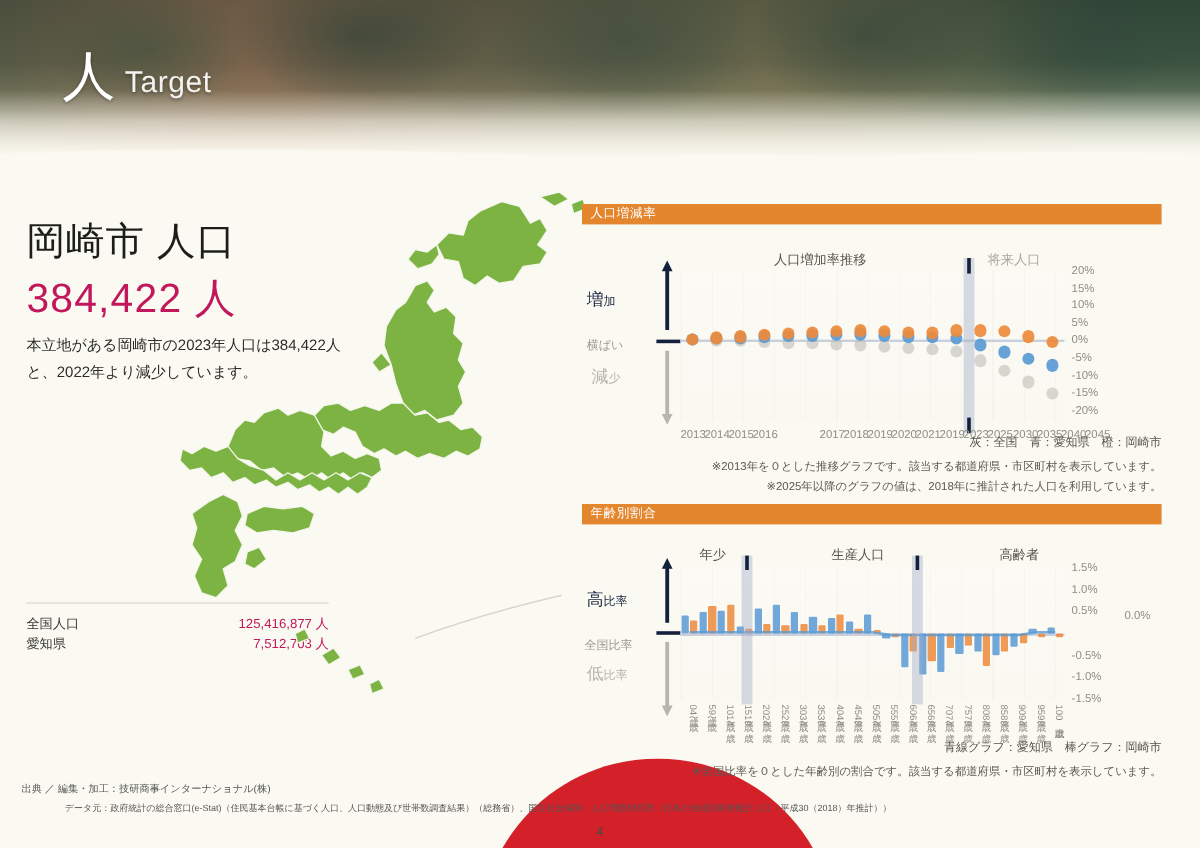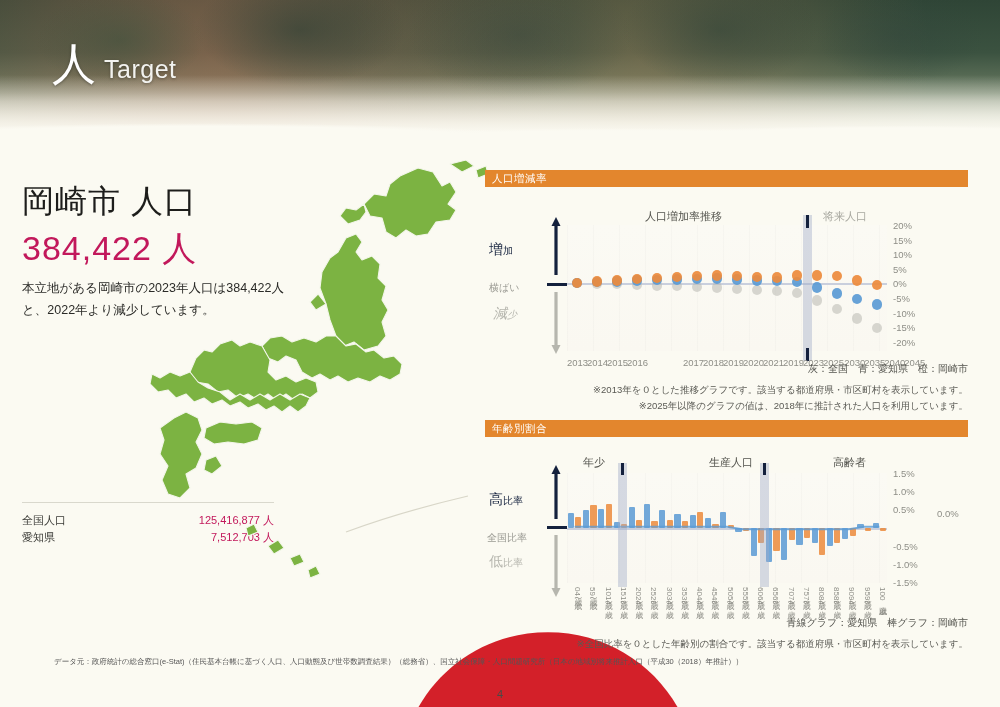--- a/index.html
+++ b/index.html
@@ -161,21 +161,21 @@
   </div>
 
   <div class="panel panel-a">
     <div class="banner">人口増減率</div>
 
     <div class="chart-wrap" style="height:200px;">
 
       <div class="axis-col">
         <div class="ax-hi" style="position:absolute;left:4px;top:22px;"><span>増</span><small>加</small></div>
         <div class="ax-mid" style="position:absolute;left:4px;top:62px;">横ばい</div>
-        <div class="ax-lo" style="position:absolute;left:8px;top:86px;font-style:italic;"><span>減</span><small>少</small></div>
+        <div class="ax-lo" style="position:absolute;left:8px;top:86px;"><span>減</span><small>少</small></div>
       </div>
 
       <svg class="arrowcol" style="left:66px;top:30px;height:60px;" viewBox="0 0 10 60">
         <path d="M5 4 L5 58" stroke="#14213d" stroke-width="3.2" fill="none"></path>
         <path d="M5 0 L9.5 9 L0.5 9 Z" fill="#14213d"></path>
       </svg>
 
       <svg class="arrowcol" style="left:66px;top:105px;height:62px;" viewBox="0 0 10 62">
         <path d="M5 0 L5 54" stroke="#b6b6ae" stroke-width="3.2" fill="none"></path>
         <path d="M5 62 L9.5 53 L0.5 53 Z" fill="#b6b6ae"></path>
@@ -294,21 +294,21 @@
         <path d="M5 4 L5 54" stroke="#14213d" stroke-width="3.2" fill="none"></path>
         <path d="M5 0 L9.5 9 L0.5 9 Z" fill="#14213d"></path>
       </svg>
       <svg class="arrowcol" style="left:66px;top:98px;height:62px;" viewBox="0 0 10 62">
         <path d="M5 0 L5 54" stroke="#b6b6ae" stroke-width="3.2" fill="none"></path>
         <path d="M5 62 L9.5 53 L0.5 53 Z" fill="#b6b6ae"></path>
       </svg>
       <div style="position:absolute;left:62px;top:89px;width:22px;height:3px;background:#14213d;"></div>
 
       <div class="secttl" style="left:98px;top:18px;">年少</div>
-      <div class="secttl" style="left:224px;top:18px;font-family:Liberation Serif, serif;">生産人口</div>
+      <div class="secttl" style="left:208px;top:18px;font-family:Liberation Serif, serif;">生産人口</div>
       <div class="secttl" style="left:348px;top:18px;">高齢者</div>
 
       <div class="plot" id="agePlot" style="left:82px;top:36px;width:320px;height:110px;">
         <div class="zeroline" style="left:0;top:55px;width:320px;"></div>
       <div class="bar" style="width: 6.2px; height: 11px; left: 8.21905px; top: 44px; background: rgb(237, 139, 60); opacity: 0.85; filter: blur(0.4px);"></div>
           <div class="bar" style="width: 6.2px; height: 22.7333px; left: 23.4571px; top: 32.2667px; background: rgb(237, 139, 60); opacity: 0.85; filter: blur(0.4px);"></div>
           <div class="bar" style="width: 6.2px; height: 24.2px; left: 38.6952px; top: 30.8px; background: rgb(237, 139, 60); opacity: 0.85; filter: blur(0.4px);"></div>
           <div class="bar" style="width: 6.2px; height: 4.4px; left: 53.9333px; top: 50.6px; background: rgb(237, 139, 60); opacity: 0.85; filter: blur(0.4px);"></div>
           <div class="bar" style="width: 6.2px; height: 8.06667px; left: 69.1714px; top: 46.9333px; background: rgb(237, 139, 60); opacity: 0.85; filter: blur(0.4px);"></div>
           <div class="bar" style="width: 6.2px; height: 7.33333px; left: 84.4095px; top: 47.6667px; background: rgb(237, 139, 60); opacity: 0.85; filter: blur(0.4px);"></div>
@@ -392,17 +392,18 @@
           <span style="width: 15.2381px;">95歳〜99歳</span>
           <span style="width: 15.2381px;">100歳以上</span>
         </div>
     </div>
 
     <div class="legend" style="left:0;top:196px;width:483px;">青線グラフ：愛知県　棒グラフ：岡崎市</div>
     <div class="note" style="left:0;top:216px;width:483px;">※全国比率を０とした年齢別の割合です。該当する都道府県・市区町村を表示しています。</div>
   </div>
 
   <div class="footer">
+    <div class="f1">出典 ／ 編集・加工：技研商事インターナショナル(株)</div>
     <div class="f2">データ元：政府統計の総合窓口(e-Stat)（住民基本台帳に基づく人口、人口動態及び世帯数調査結果）（総務省）、国立社会保障・人口問題研究所（日本の地域別将来推計人口（平成30（2018）年推計））</div>
   </div>
   <div class="pageno">4</div>
 
 </div>
 
 </body></html>

